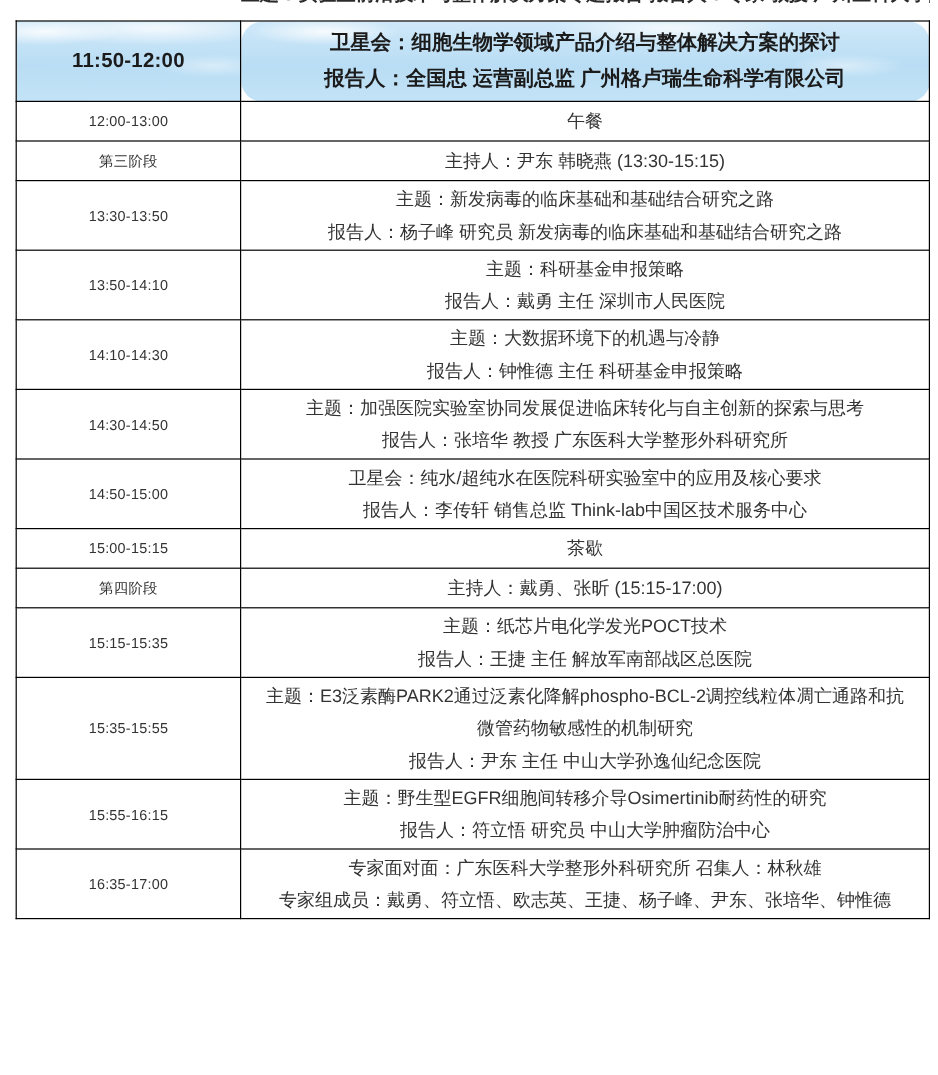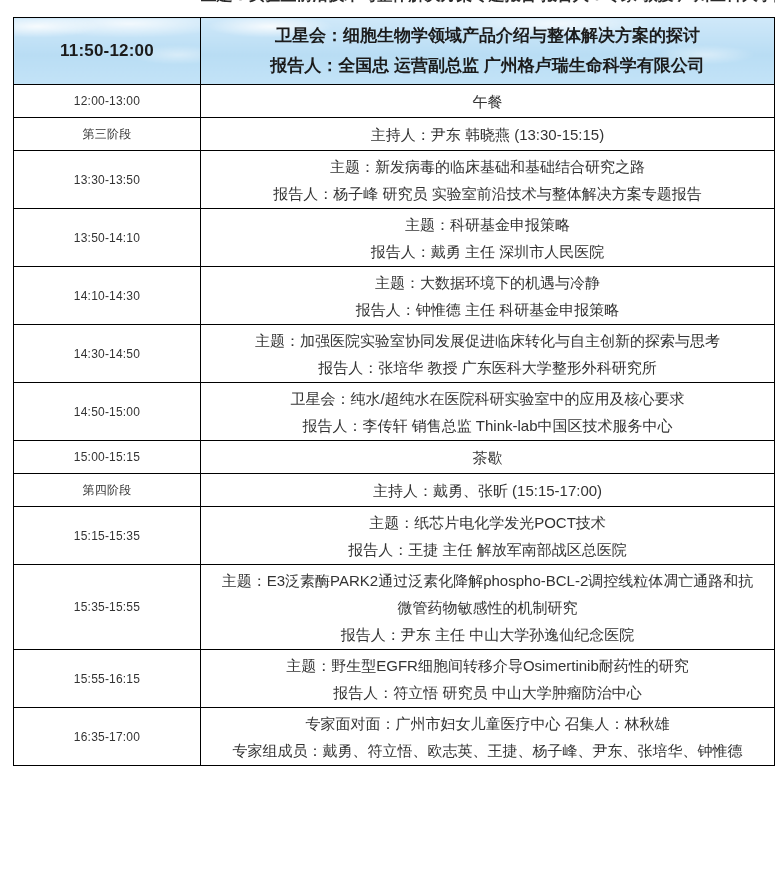--- a/index.html
+++ b/index.html
@@ -23,21 +23,21 @@
     border: 1px solid #000000;
     padding: 0;
     text-align: center;
     vertical-align: middle;
     color: #333333;
   }
   .time-cell {
     font-size: 12px;
     letter-spacing: 0.2px;
   }
-  .detail-cell { font-size: 15px; }
+  .detail-cell { font-size: 15px; border-radius: 18px; }
   .detail-cell .line {
     line-height: 27px;
     white-space: nowrap;
     overflow: hidden;
   }
   
   .r-1  td { height: 32px; }
   .r-2  td { height: 57px; }
   .r-3  td { height: 84px; }
   .r-hl td { height: 66px; }
@@ -106,21 +106,21 @@
       <tr class="r-1">
         <td class="time-cell">第三阶段</td>
         <td class="detail-cell">
           <div class="line">主持人：尹东 韩晓燕 (13:30-15:15)</div>
         </td>
       </tr>
       <tr class="r-2">
         <td class="time-cell">13:30-13:50</td>
         <td class="detail-cell">
           <div class="line">主题：新发病毒的临床基础和基础结合研究之路</div>
-          <div class="line">报告人：杨子峰 研究员 实验室前沿技术与整体解决方案专题报告</div>
+          <div class="line">报告人：杨子峰 研究员 新发病毒的临床基础和基础结合研究之路</div>
         </td>
       </tr>
       <tr class="r-2">
         <td class="time-cell">13:50-14:10</td>
         <td class="detail-cell">
           <div class="line">主题：科研基金申报策略</div>
           <div class="line">报告人：戴勇 主任 深圳市人民医院</div>
         </td>
       </tr>
       <tr class="r-2">
@@ -174,18 +174,18 @@
       <tr class="r-2">
         <td class="time-cell">15:55-16:15</td>
         <td class="detail-cell">
           <div class="line">主题：野生型EGFR细胞间转移介导Osimertinib耐药性的研究</div>
           <div class="line">报告人：符立悟 研究员 中山大学肿瘤防治中心</div>
         </td>
       </tr>
       <tr class="r-2">
         <td class="time-cell">16:35-17:00</td>
         <td class="detail-cell">
-          <div class="line">专家面对面：广州市妇女儿童医疗中心 召集人：林秋雄</div>
+          <div class="line">专家面对面：广东医科大学整形外科研究所 召集人：林秋雄</div>
           <div class="line">专家组成员：戴勇、符立悟、欧志英、王捷、杨子峰、尹东、张培华、钟惟德</div>
         </td>
       </tr>
     </tbody>
 </table>
 
 </body></html>

